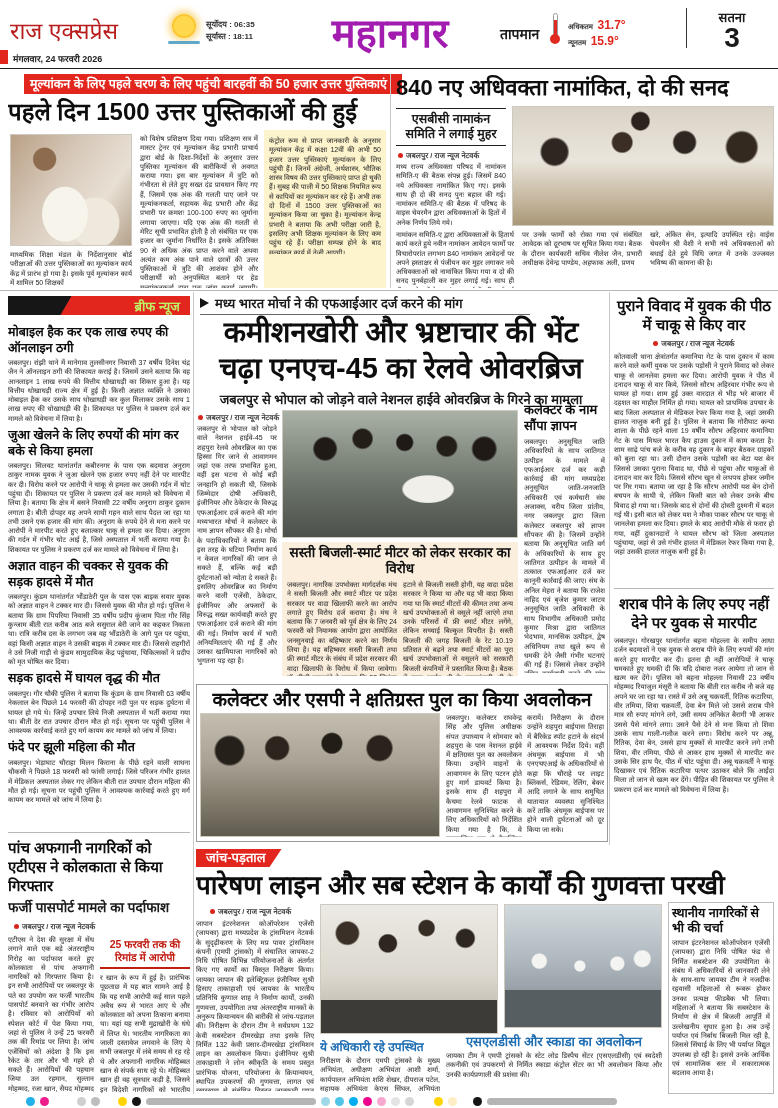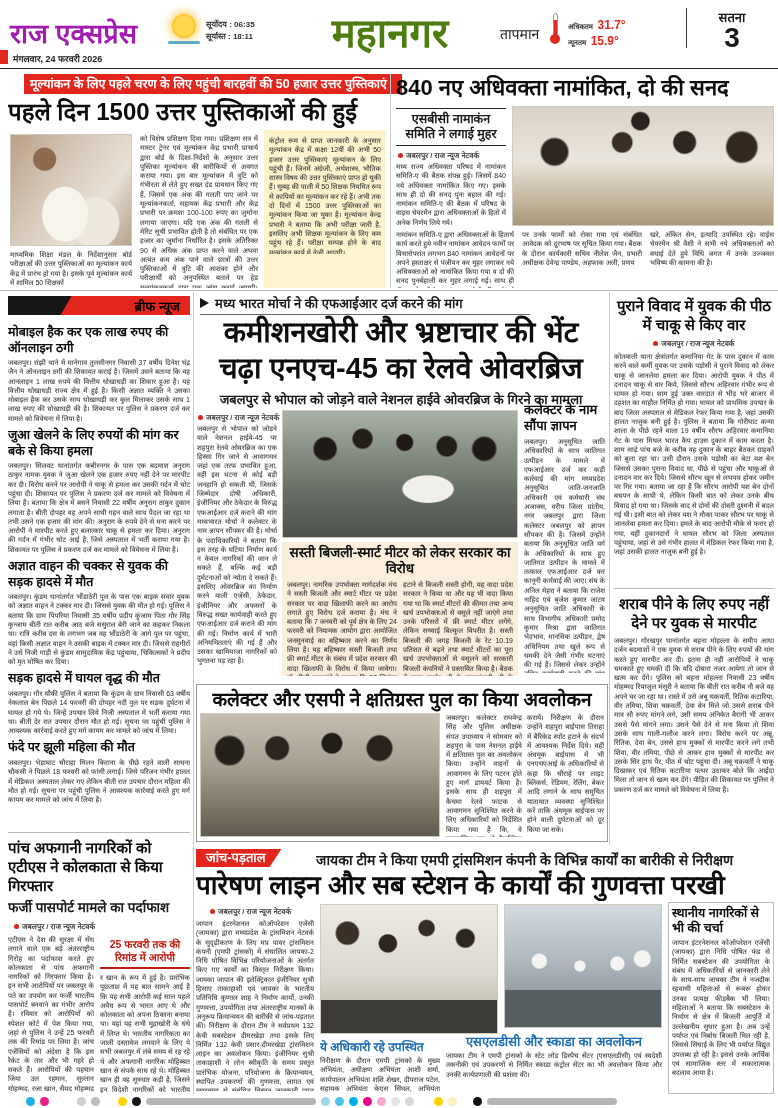--- a/index.html
+++ b/index.html
@@ -49,42 +49,42 @@
  linear-gradient(0deg,#3c3b37 0 26%,transparent 26%),
  linear-gradient(180deg,#eceae4 0%,#dcd8cf 55%,#b1aca0 100%)}
 .ph-substation{background:
  radial-gradient(circle at 22% 46%,#f4f4f2 0 5%,transparent 6%),
  radial-gradient(circle at 48% 50%,#f4f4f2 0 5%,transparent 6%),
  radial-gradient(circle at 72% 48%,#f4f4f2 0 5%,transparent 6%),
  radial-gradient(circle at 88% 44%,#f4f4f2 0 5%,transparent 6%),
  linear-gradient(0deg,#565e62 0 30%,transparent 30%),
  linear-gradient(180deg,#d3dade 0%,#aeb8be 45%,#7b848a 100%)}
 
-.paper-name{position:absolute;left:10px;top:14px;font-size:27px;font-weight:700;color:#a21caf}
+.paper-name{position:absolute;left:10px;top:14px;font-size:23px;font-weight:400;color:#b91c1c}
 .red-sq{position:absolute;left:0;top:50px;width:8px;height:14px;background:#e3261d}
 .date-line{position:absolute;left:13px;top:52px;font-size:9px;font-weight:bold;color:#222}
 .sun{position:absolute;left:172px;top:14px;width:24px;height:24px;border-radius:50%;
  background:radial-gradient(circle,#ffd84d 0 55%,#f7b50c 75%);box-shadow:0 0 7px 3px rgba(247,181,12,.55)}
 .sun-base{position:absolute;left:168px;top:41px;width:32px;height:3px;background:#5fa8c9;border-radius:2px}
 .suntime{position:absolute;font-size:8px;font-weight:bold;color:#333}
-.mast-title{position:absolute;left:299px;top:4px;width:182px;text-align:center;font-size:40px;font-weight:900;color:#4d7c0f}
-.temp-label{position:absolute;left:500px;top:24px;font-size:14px;font-weight:400}
+.mast-title{position:absolute;left:299px;top:4px;width:182px;text-align:center;font-size:40px;font-weight:900;color:#a21caf}
+.temp-label{position:absolute;left:500px;top:24px;font-size:14px;font-weight:700}
 .thermo-stem{position:absolute;left:553px;top:13px;width:5px;height:24px;border:1px solid #9a9a9a;border-radius:3px;
  background:linear-gradient(#fff 0 28%,#e02a20 28%)}
 .thermo-bulb{position:absolute;left:550px;top:34px;width:10px;height:10px;border-radius:50%;background:#e02a20}
 .temp-sm{font-size:7px;font-weight:bold;color:#333}
 .temp-val{font-size:12px;font-weight:900;color:#e3261d}
 .city{position:absolute;left:693px;top:8px;width:78px;text-align:center;font-size:13px;font-weight:900}
 .pageno{position:absolute;left:693px;top:22px;width:78px;text-align:center;font-size:28px;font-weight:900}
 .mast-bar{position:absolute;left:150px;top:50px;width:628px;height:14px;background:#e3261d;color:#fff;
  font-size:10px;font-weight:bold;text-align:right;line-height:14px;padding-right:7px}
 
 .brief-head{position:absolute;left:8px;top:296px;width:182px;height:19px;background:#e3261d;overflow:hidden}
 .brief-head::before{content:"";position:absolute;left:-14px;top:0;width:72px;height:19px;background:#161616;transform:skewX(-30deg)}
-.brief-head span{position:absolute;right:10px;top:1px;color:#000000;font-weight:800;font-size:13px}
+.brief-head span{position:absolute;right:10px;top:1px;color:#bef264;font-weight:800;font-size:13px}
 .sidebar{position:absolute;left:8px;top:320px;width:182px;height:506px;overflow:hidden}
 .sidebar h3{font-size:12.5px;line-height:15.5px;font-weight:800;color:#0d0d0d;margin:5px 0 2px}
 .pullquote{font-size:10.5px;line-height:13px;font-weight:800;color:#c21d12;text-align:center;
  border-bottom:2px solid #c21d12;padding:1px 0 3px;margin:2px 0 4px}
 .subhead-box{border-top:1.5px solid #222;border-bottom:1.5px solid #222;padding:3px 1px;
  text-align:center;font-size:12.5px;line-height:15px;font-weight:800}
 .tri{width:0;height:0;border-left:9px solid #141414;border-top:5px solid transparent;border-bottom:5px solid transparent;flex:none}
 .blue-head{color:#1d6db3;font-weight:800}
 .inv-label{position:absolute;left:196px;top:849px;background:#e3261d;color:#fff;font-weight:800;font-size:13px;
  line-height:18px;padding:0 16px 0 10px;clip-path:polygon(0 0,100% 0,86% 100%,0 100%)}
@@ -217,21 +217,20 @@
   <div class="abs body-txt" style="left:614px;top:636px;width:160px;height:206px">जबलपुर। गोरखपुर थानांतर्गत बहना मोहल्ला के समीप आधा दर्जन बदमाशों ने एक युवक से शराब पीने के लिए रुपयों की मांग करते हुए मारपीट कर दी। इतना ही नहीं आरोपियों ने चाकू चमकाते हुए धमकी दी कि यदि दोबारा नजर आयेगा तो जान से खत्म कर देंगे। पुलिस को बहना मोहल्ला निवासी 23 वर्षीय मोहम्मद रियाजुल मंसूरी ने बताया कि बीती रात करीब नौ बजे वह अपने घर जा रहा था। रास्ते में उसे अबू चक्रवर्ती, रितिक कटारिया, वीर तमिया, शिवा चक्रवर्ती, देवा बेन मिले जो उससे शराब पीने मात्र सौ रुपए मांगने लगे, उसी समय अनिकेत बैरागी भी आकर उससे पैसे मांगने लगा। उसने पैसे देने से मना किया तो शिवा उसके साथ गाली-गलौज करने लगा। विरोध करने पर अन्नू, रितिक, देवा बेन, उससे हाथ मुक्कों से मारपीट करने लगे तभी शिवा, वीर तमिया, पीछे से आकर हाथ मुक्कों से मारपीट कर उसके सिर हाथ पैर, पीठ में चोट पहुंचा दी। अबू चक्रवर्ती ने चाकू दिखाकर एवं रितिक कटारिया पत्थर उठाकर बोले कि आईंदा मिला तो जान से खत्म कर देंगे। पीड़ित की शिकायत पर पुलिस ने प्रकरण दर्ज कर मामले को विवेचना में लिया है।</div>
 
   <div class="abs" style="left:196px;top:684px;width:412px;height:158px;border:1px solid #9a9a9a">
     <div class="hl" style="font-size:19px;line-height:24px;text-align:center;margin-top:3px">कलेक्टर और एसपी ने क्षतिग्रस्त पुल का किया अवलोकन</div>
   </div>
   <div class="photo ph-bridge" style="left:200px;top:713px;width:240px;height:124px"></div>
   <div class="abs body-txt" style="left:446px;top:713px;width:76px;height:124px">जबलपुर। कलेक्टर राघवेन्द्र सिंह और पुलिस अधीक्षक संपत उपाध्याय ने सोमवार को शहपुरा के पास नेशनल हाईवे में क्षतिग्रस्त पुल का अवलोकन किया। उन्होंने वाहनों के आवागमन के लिए पटरन होते हुए मार्ग डायवर्ट किया है। इसके साथ ही शहपुरा में कैचमा रेलवे फाटक से आवागमन सुनिश्चित करने के लिए अधिकारियों को निर्देशित किया गया है कि, वे तात्कालिक रूप से वैकल्पिक मार्ग सुनिश्चित</div>
   <div class="abs body-txt" style="left:527px;top:713px;width:77px;height:124px">करायें। निरीक्षण के दौरान उन्होंने शहपुरा बाईपास तिराहा में बैरिकेड स्पॉट हटाने के संदर्भ में आवश्यक निर्देश दिये। वहीं अंधमूक बाईपास में भी एनएचएआई के अधिकारियों से कहा कि चौराहे पर लाइट ब्लिंकर्स, रेडियम, रेलिंग, बेकर आदि लगाने के साथ समुचित यातायात व्यवस्था सुनिश्चित करें ताकि अंधमूक बाईपास पर होने वाली दुर्घटनाओं को दूर किया जा सके।</div>
 
   <div class="inv-label">जांच-पड़ताल</div>
-  <div class="abs" style="left:316px;top:850px;width:458px;font-size:14px;font-weight:800;overflow:hidden;white-space:nowrap">जायका टीम ने किया एमपी ट्रांसमिशन कंपनी के विभिन्न कार्यों का बारीकी से निरीक्षण</div>
   <div class="abs hl" style="left:196px;top:869px;width:578px;height:32px;font-size:26px;line-height:32px;overflow:hidden">पारेषण लाइन और सब स्टेशन के कार्यों की गुणवत्ता परखी</div>
   <div class="abs byline" style="left:210px;top:906px">
     <span class="dot"></span>
     <span>जबलपुर / राज न्यूज नेटवर्क</span>
   </div>
   <div class="abs body-txt" style="left:196px;top:919px;width:118px;height:172px">जापान इंटरनेशनल कोऑपरेशन एजेंसी (जायका) द्वारा मध्यप्रदेश के ट्रांसमिशन नेटवर्क के सुदृढ़ीकरण के लिए मप्र पावर ट्रांसमिशन कंपनी (एमपी ट्रांसको) में संचालित जायका-2 निधि पोषित विभिन्न परियोजनाओं के अंतर्गत किए गए कार्यों का विस्तृत निरीक्षण किया। जायका जापान की इलेक्ट्रिकल इंजीनियर सुश्री हिसाए ताकाहाशी एवं जायका के भारतीय प्रतिनिधि कुणाल शाह ने निर्माण कार्यों, उनकी गुणवत्ता, उपयोगिता तथा अंतरराष्ट्रीय मानकों के अनुरूप क्रियान्वयन की बारीकी से जांच-पड़ताल की। निरीक्षण के दौरान टीम ने सर्वप्रथम 132 केवी सबस्टेशन दीमरखेड़ा तथा इसके लिए निर्मित 132 केवी प्रसार-दीमरखेड़ा ट्रांसमिशन लाइन का अवलोकन किया। इंजीनियर सुश्री ताकाहाशी ने लोन स्वीकृति के समय प्रस्तुत प्रारंभिक योजना, परियोजना के क्रियान्वयन, स्थापित उपकरणों की गुणवत्ता, लागत एवं रखरखाव से संबंधित विस्तृत जानकारी प्राप्त की। निरीक्षण उपरांत उन्होंने सबस्टेशन एवं ट्रांसमिशन लाइन का निर्माण अंतरराष्ट्रीय मानकों के अनुरूप पाए जाने पर संतोष व्यक्त किया।</div>
   <div class="photo ph-office" style="left:320px;top:904px;width:178px;height:130px"></div>
   <div class="photo ph-substation" style="left:504px;top:904px;width:158px;height:124px"></div>
   <div class="abs" style="left:446px;top:1034px;width:216px;height:60px;overflow:hidden">
     <div class="blue-head" style="font-size:13px;line-height:15px;text-align:center">एसएलडीसी और स्काडा का अवलोकन</div>

